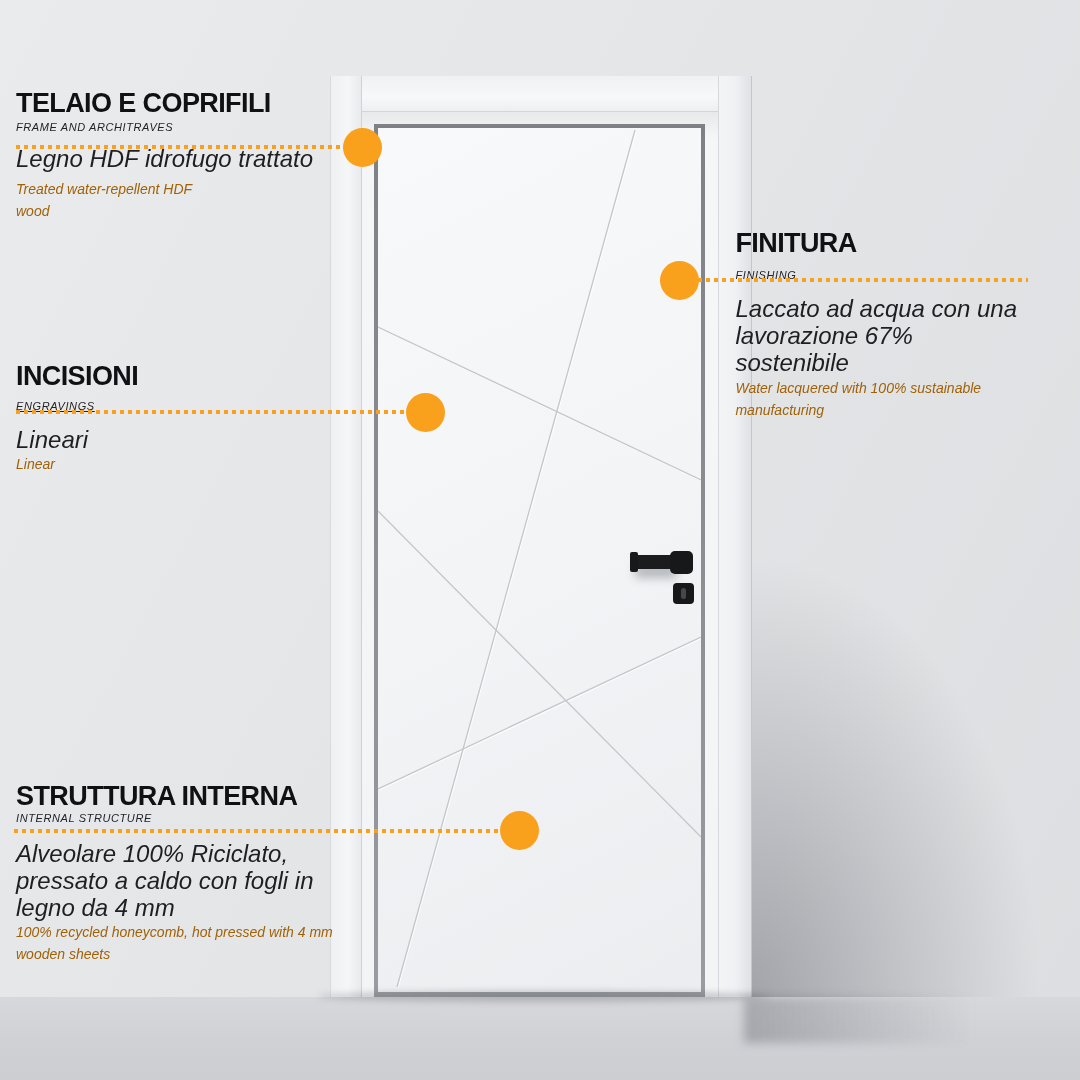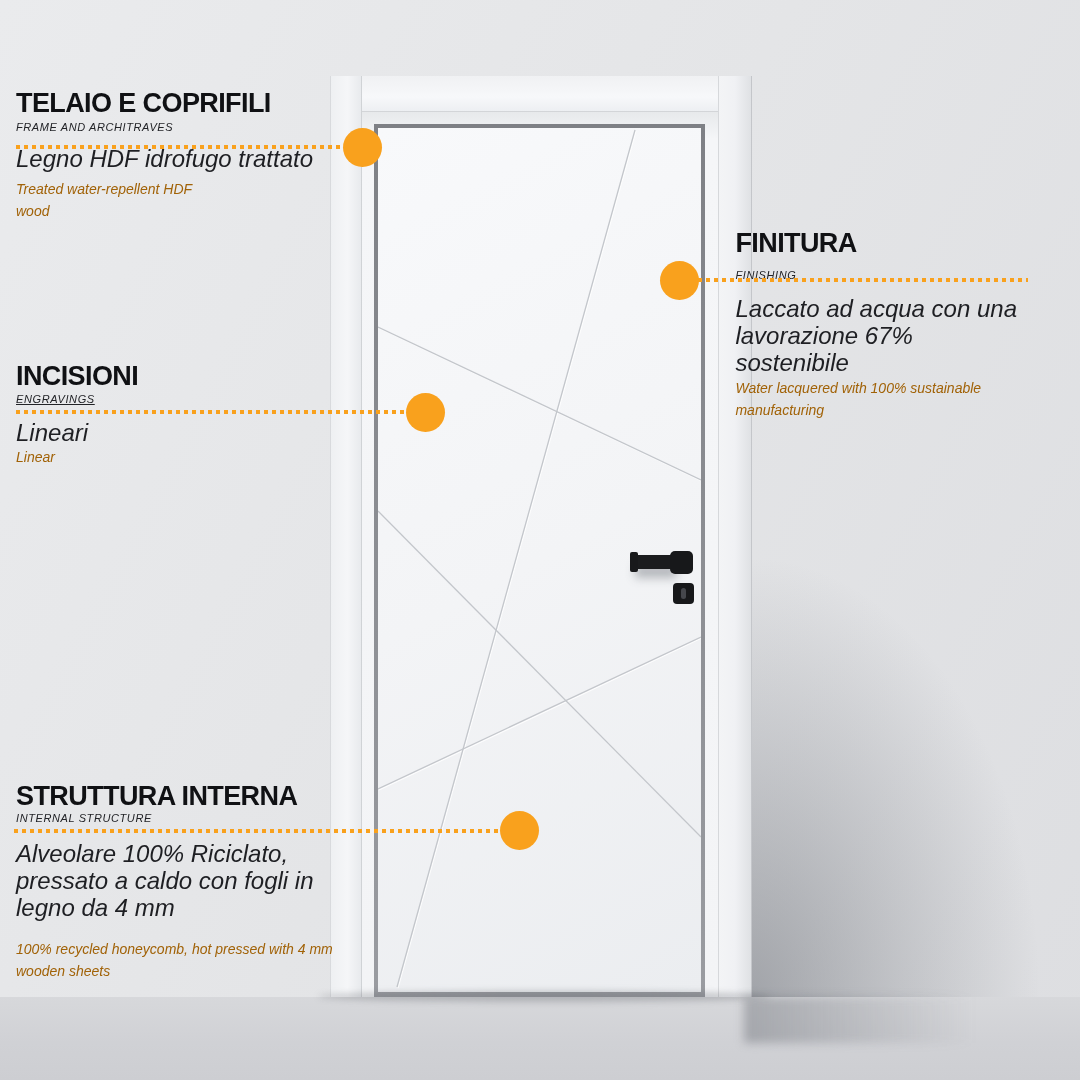--- a/index.html
+++ b/index.html
@@ -106,26 +106,26 @@
   .c-small {
     font-size: 14px; font-style: italic; line-height: 22px;
     color: #a16207; white-space: pre-line; margin-top: 6px;
   }
   .callout-telaio    { left: 16px; top: 89px; }
   .callout-telaio    .c-body { margin-top: 11px; }
   .callout-finitura  { right: 63px; top: 229px; }
   .callout-finitura  .c-subtitle { margin-top: 12px; }
   .callout-finitura  .c-small { margin-top: 1px; }
   .callout-incisioni { left: 16px; top: 362px; }
-  .callout-incisioni .c-subtitle { margin-top: 3px; text-decoration: underline; }
+  .callout-incisioni .c-subtitle { margin-top: 10px; text-decoration: underline; }
   .callout-incisioni .c-small { margin-top: 0; }
   .callout-struttura { left: 16px; top: 782px; }
   .callout-struttura .c-subtitle { margin-top: 2px; }
   .callout-struttura .c-body { margin-top: 15px; }
-  .callout-struttura .c-small { margin-top: 17px; }
+  .callout-struttura .c-small { margin-top: 0; }
 
   .dotline {
     height: 4.6px;
     background: repeating-linear-gradient(90deg,
       #f9a11d 0, #f9a11d 4.4px, transparent 4.4px, transparent 8px);
   }
   .dotline-telaio    { left: 16px;  top: 144.7px; width: 330px; }
   .dotline-finitura  { left: 698px; top: 277.7px; width: 330px; }
   .dotline-incisioni { left: 16px;  top: 409.7px; width: 392px; }
   .dotline-struttura { left: 14px;  top: 828.7px; width: 488px; }

